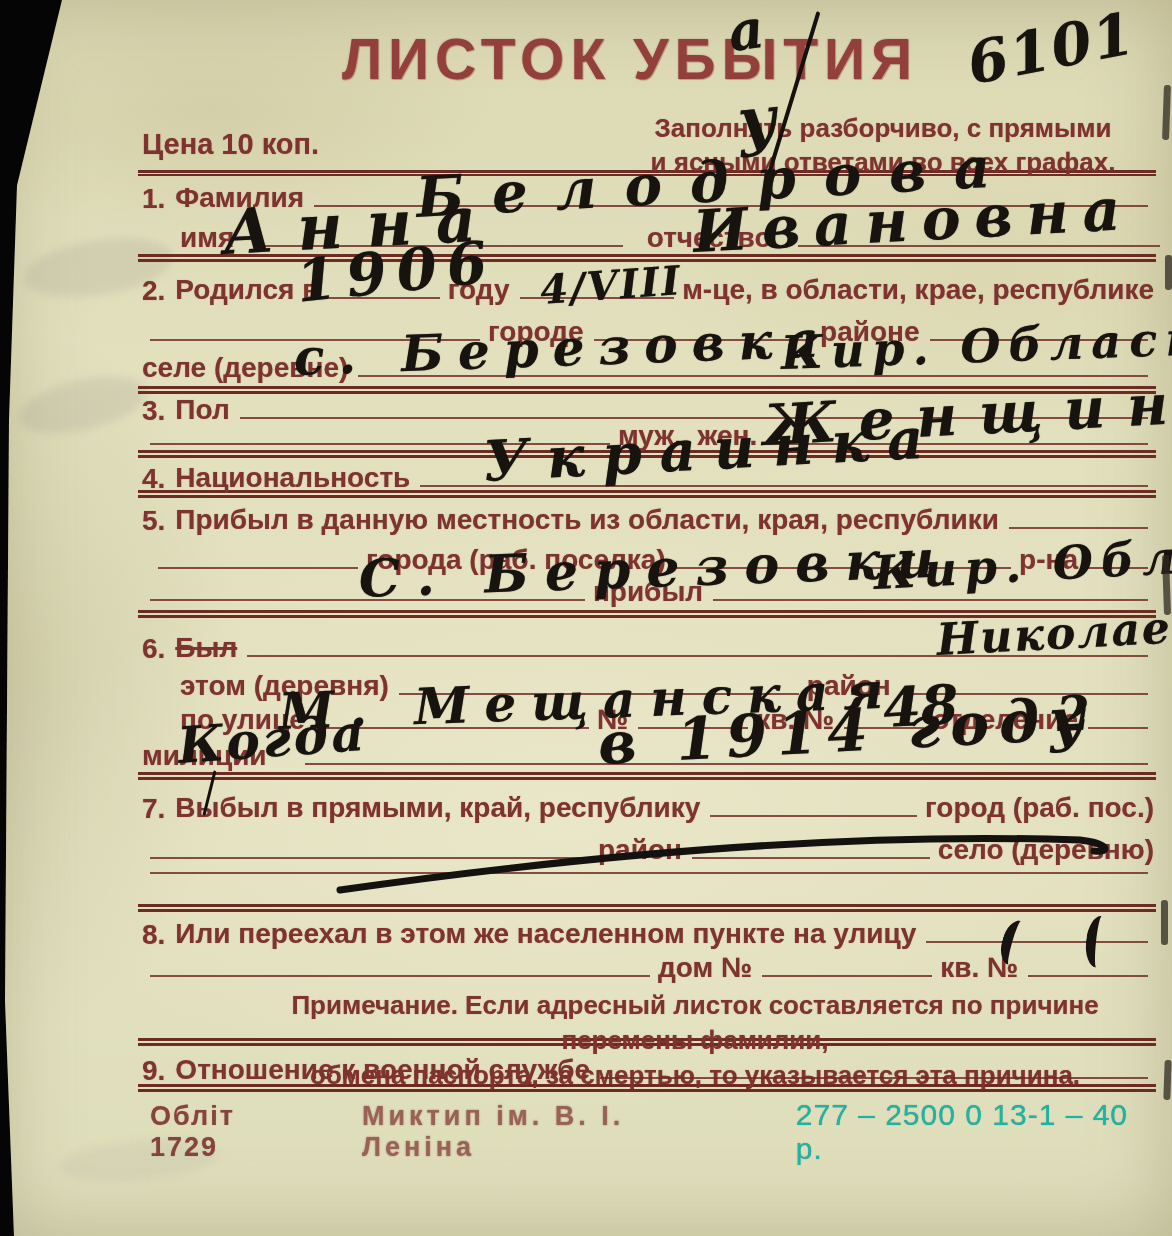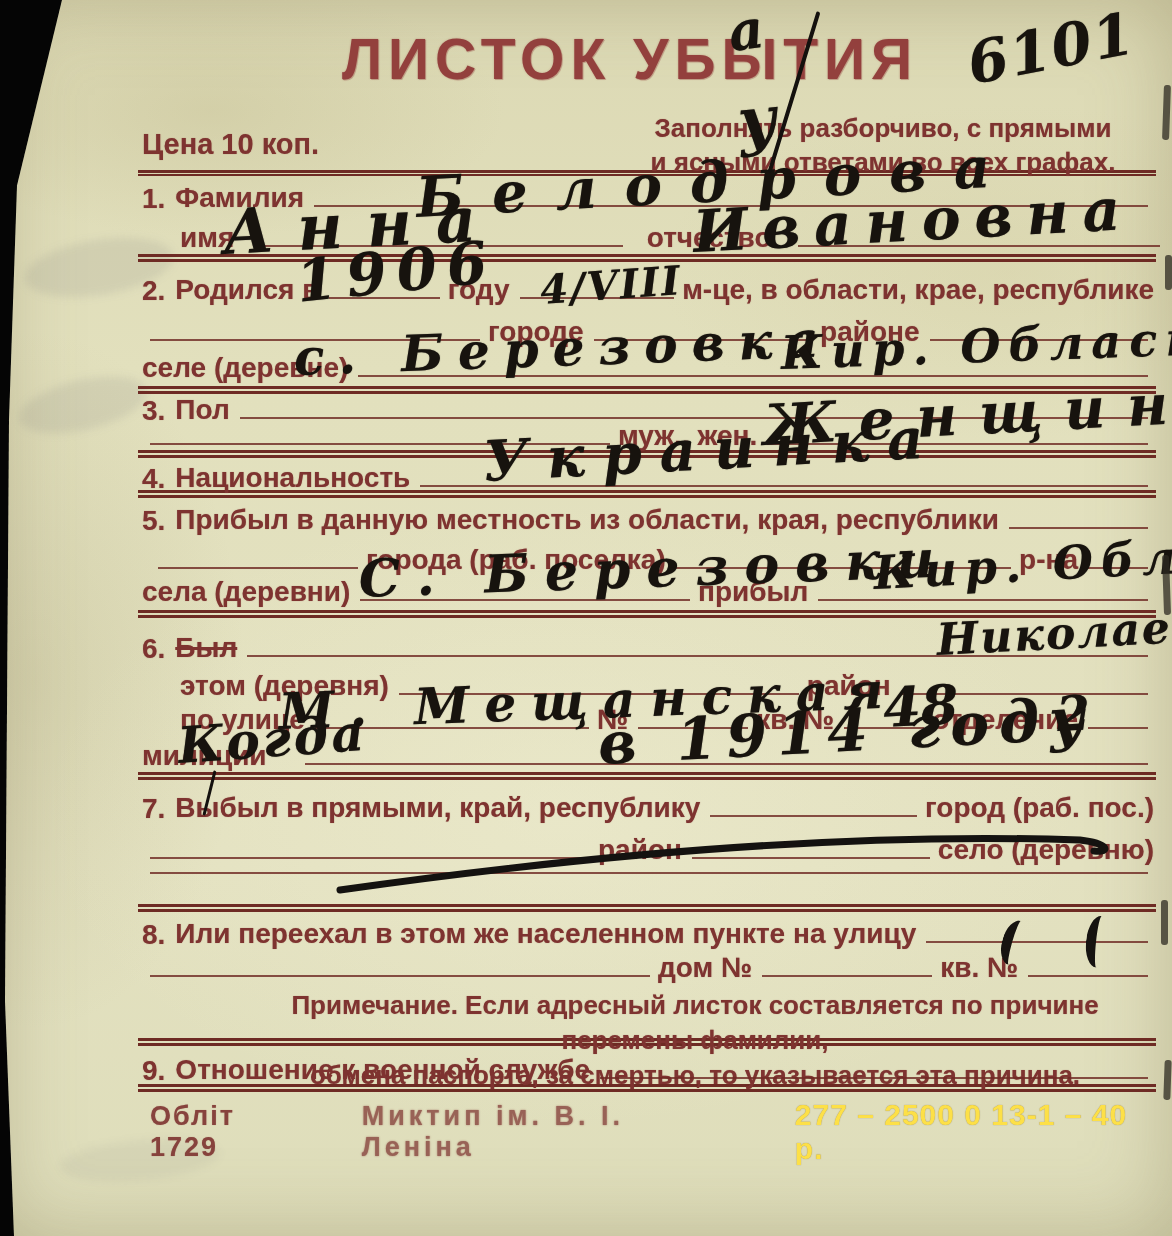--- a/index.html
+++ b/index.html
@@ -34,21 +34,21 @@
          text-shadow:1px 1px 0 rgba(147,64,61,.3), 0 0 2px rgba(147,64,61,.4);}
   .instr{position:absolute;left:648px;top:112px;width:470px;text-align:center;
          font-size:26px;line-height:1.3;z-index:2;}
   .price{position:absolute;left:142px;top:128px;font-size:29px;z-index:2;}
   .note{position:absolute;left:230px;top:988px;width:930px;text-align:center;
         font-size:26px;line-height:1.35;z-index:2;}
   .footer{position:absolute;left:150px;top:1098px;right:20px;display:flex;
           align-items:center;font-size:27px;z-index:2;}
   .foot-left{letter-spacing:2px;opacity:.9;}
   .foot-center{margin-left:55px;letter-spacing:4px;opacity:.72;text-shadow:0 0 2px rgba(126,51,48,.8);}
-  .foot-right{margin-left:60px;color:#fde047;font-weight:700;font-size:30px;
+  .foot-right{margin-left:60px;color:#14b8a6;font-weight:400;font-size:30px;
               text-shadow:0 0 1px rgba(78,60,49,.6);letter-spacing:1px;}
   .hand{position:absolute;font-family:"DejaVu Serif",serif;font-style:italic;font-weight:600;
         color:#17130e;z-index:4;white-space:nowrap;transform-origin:left bottom;
         text-shadow:0 0 1px rgba(23,19,14,.55);}
   .stroke{position:absolute;background:#14110e;z-index:5;border-radius:3px;}
   .blob{position:absolute;width:16px;height:46px;border-left:10px solid #161310;
         border-radius:70% 0 0 70%;z-index:5;}
   .edge-dash{position:absolute;width:7px;background:#2e2922;opacity:.75;border-radius:3px;z-index:6;}
   .smudge{position:absolute;background:rgba(100,98,110,.12);filter:blur(4px);z-index:1;border-radius:50%;}
   svg.cross{position:absolute;z-index:5;}
@@ -141,21 +141,20 @@
     <span class="fill"></span>
   </div>
   <div class="row" style="left:150px;right:16px;top:544px;">
     <span class="fill f200"></span>
     <span class="lbl">города (раб. поселка)</span>
     <span class="fill"></span>
     <span class="lbl">р-на</span>
     <span class="fill f60"></span>
   </div>
   <div class="row" style="left:142px;right:16px;top:576px;">
-    <span class="lbl">села (деревни)</span>
     <span class="fill"></span>
     <span class="lbl">прибыл</span>
     <span class="fill"></span>
   </div>
   <div class="sep" style="top:610px;"></div>
 
   <div class="row" style="left:142px;right:16px;top:632px;">
     <span class="num">6.</span>
     <span class="lbl struck">Был</span>
     <span class="fill"></span>

